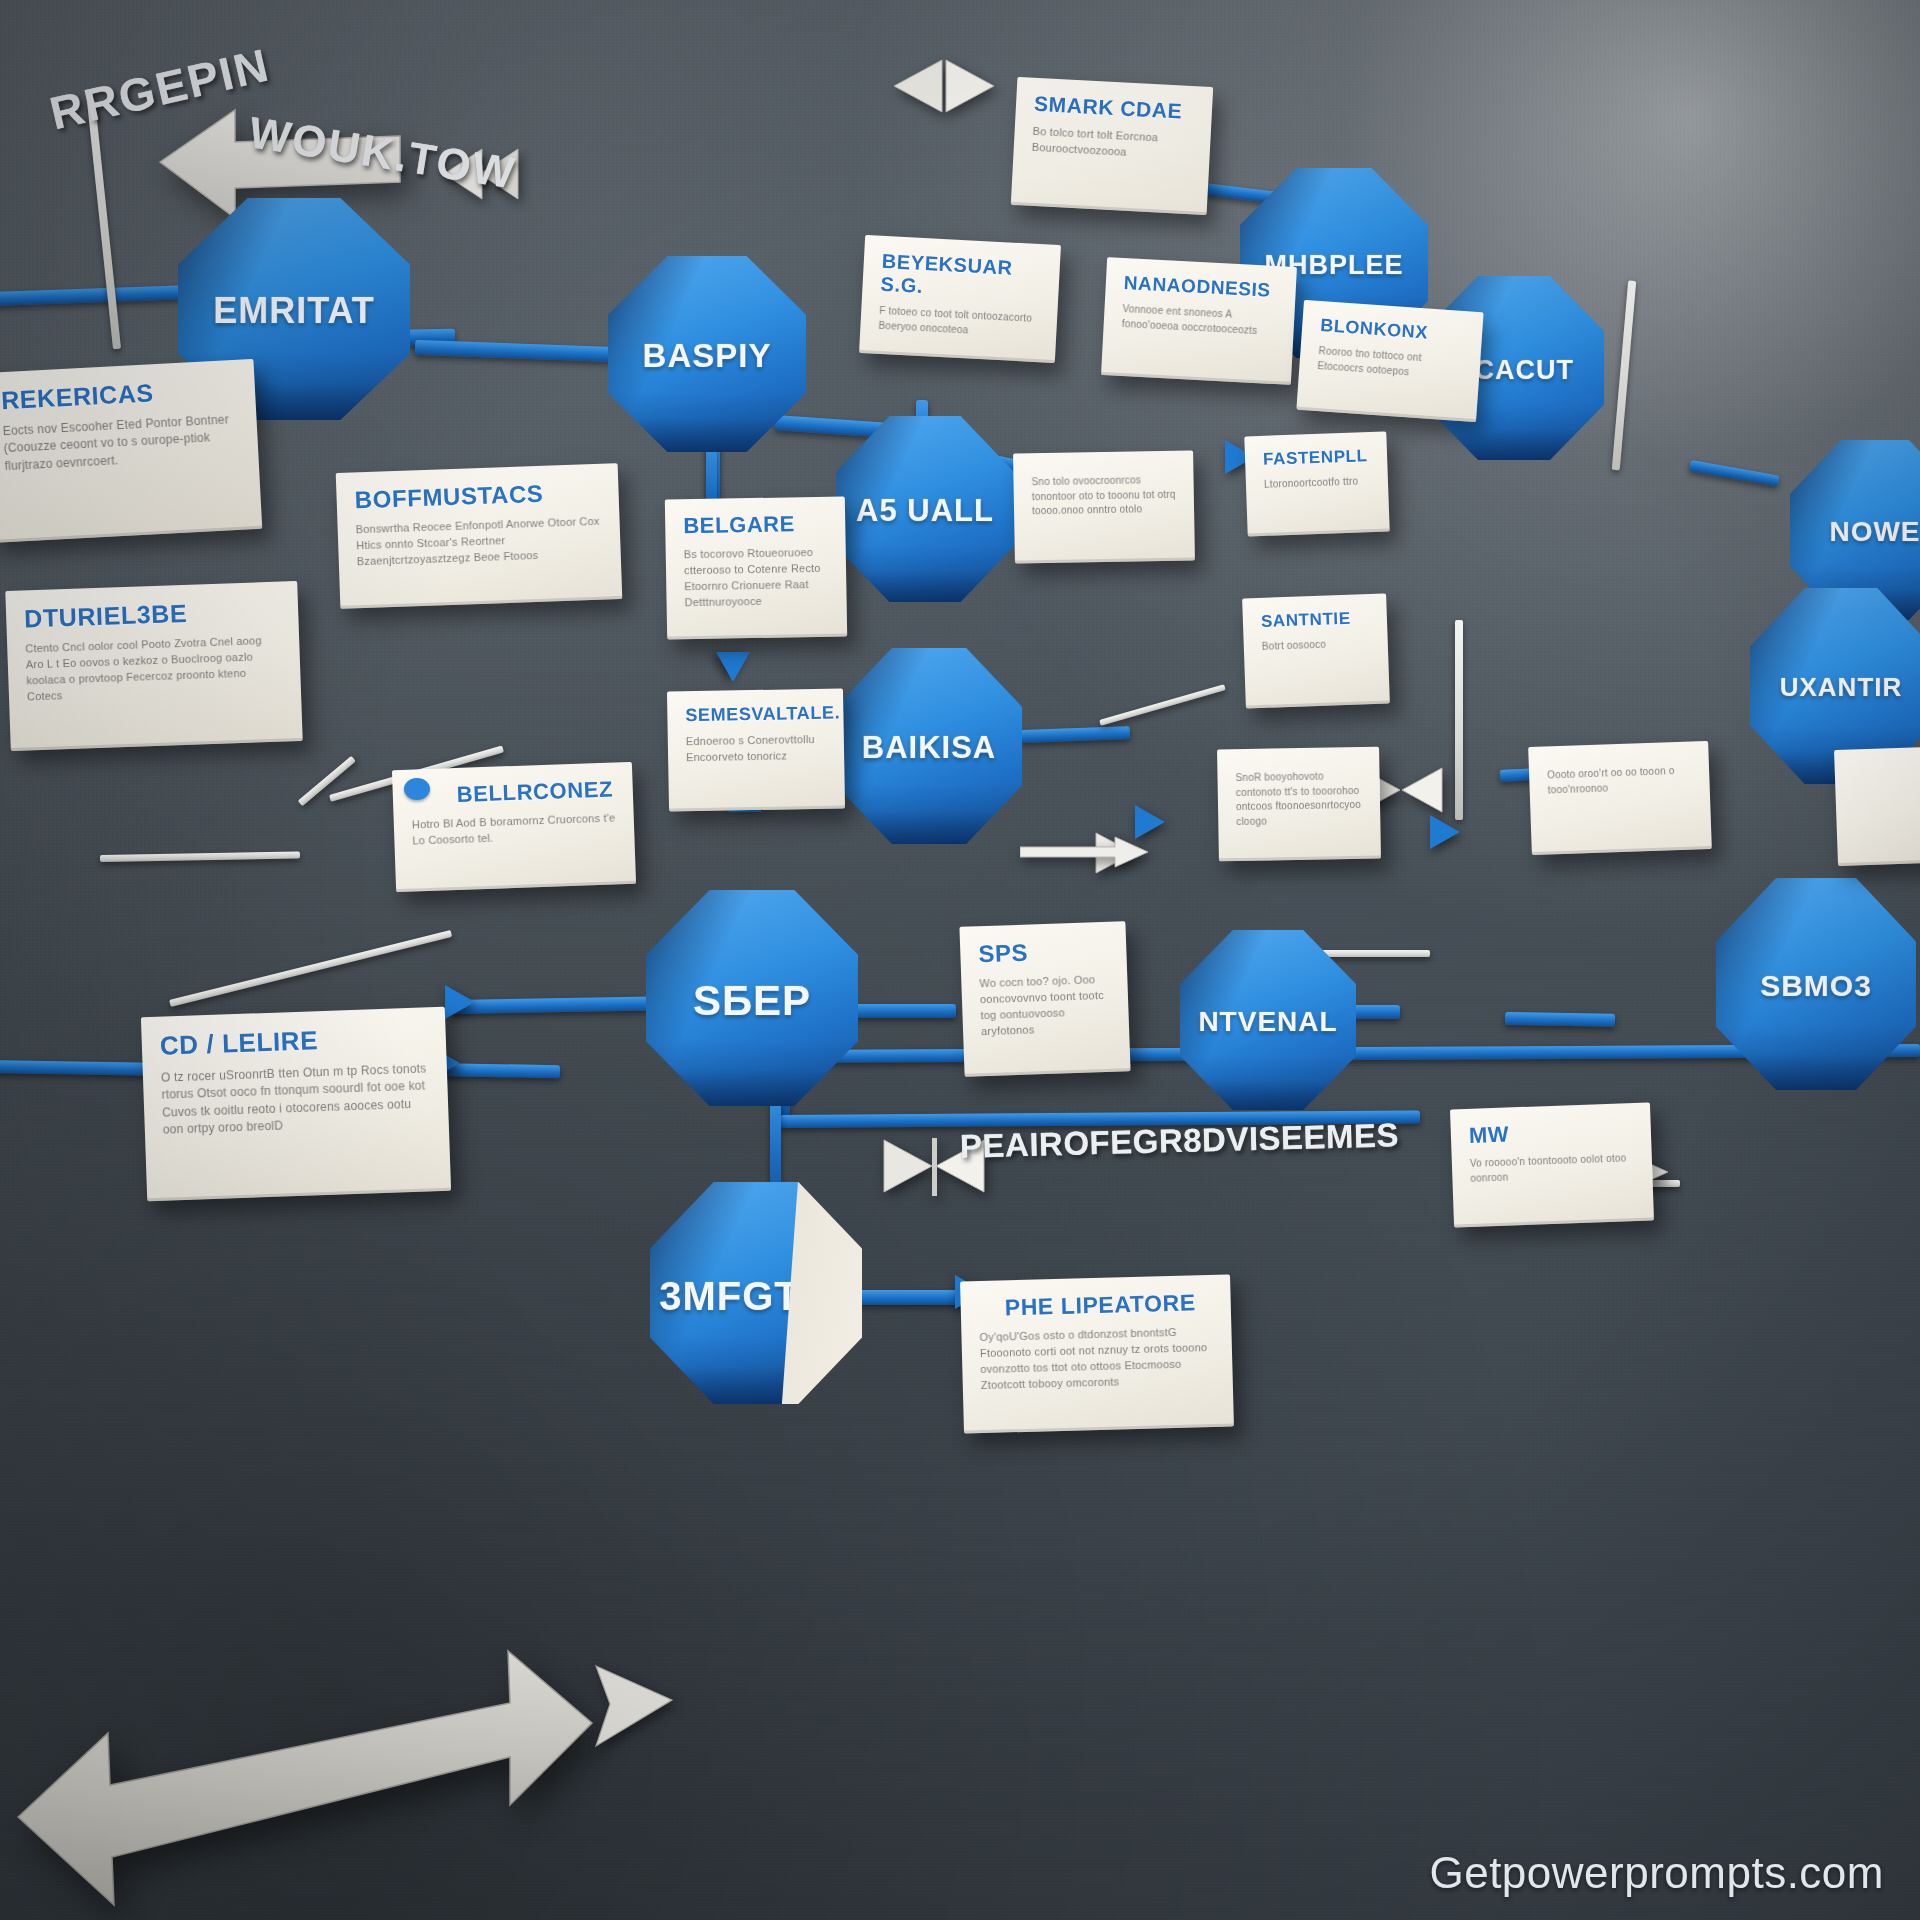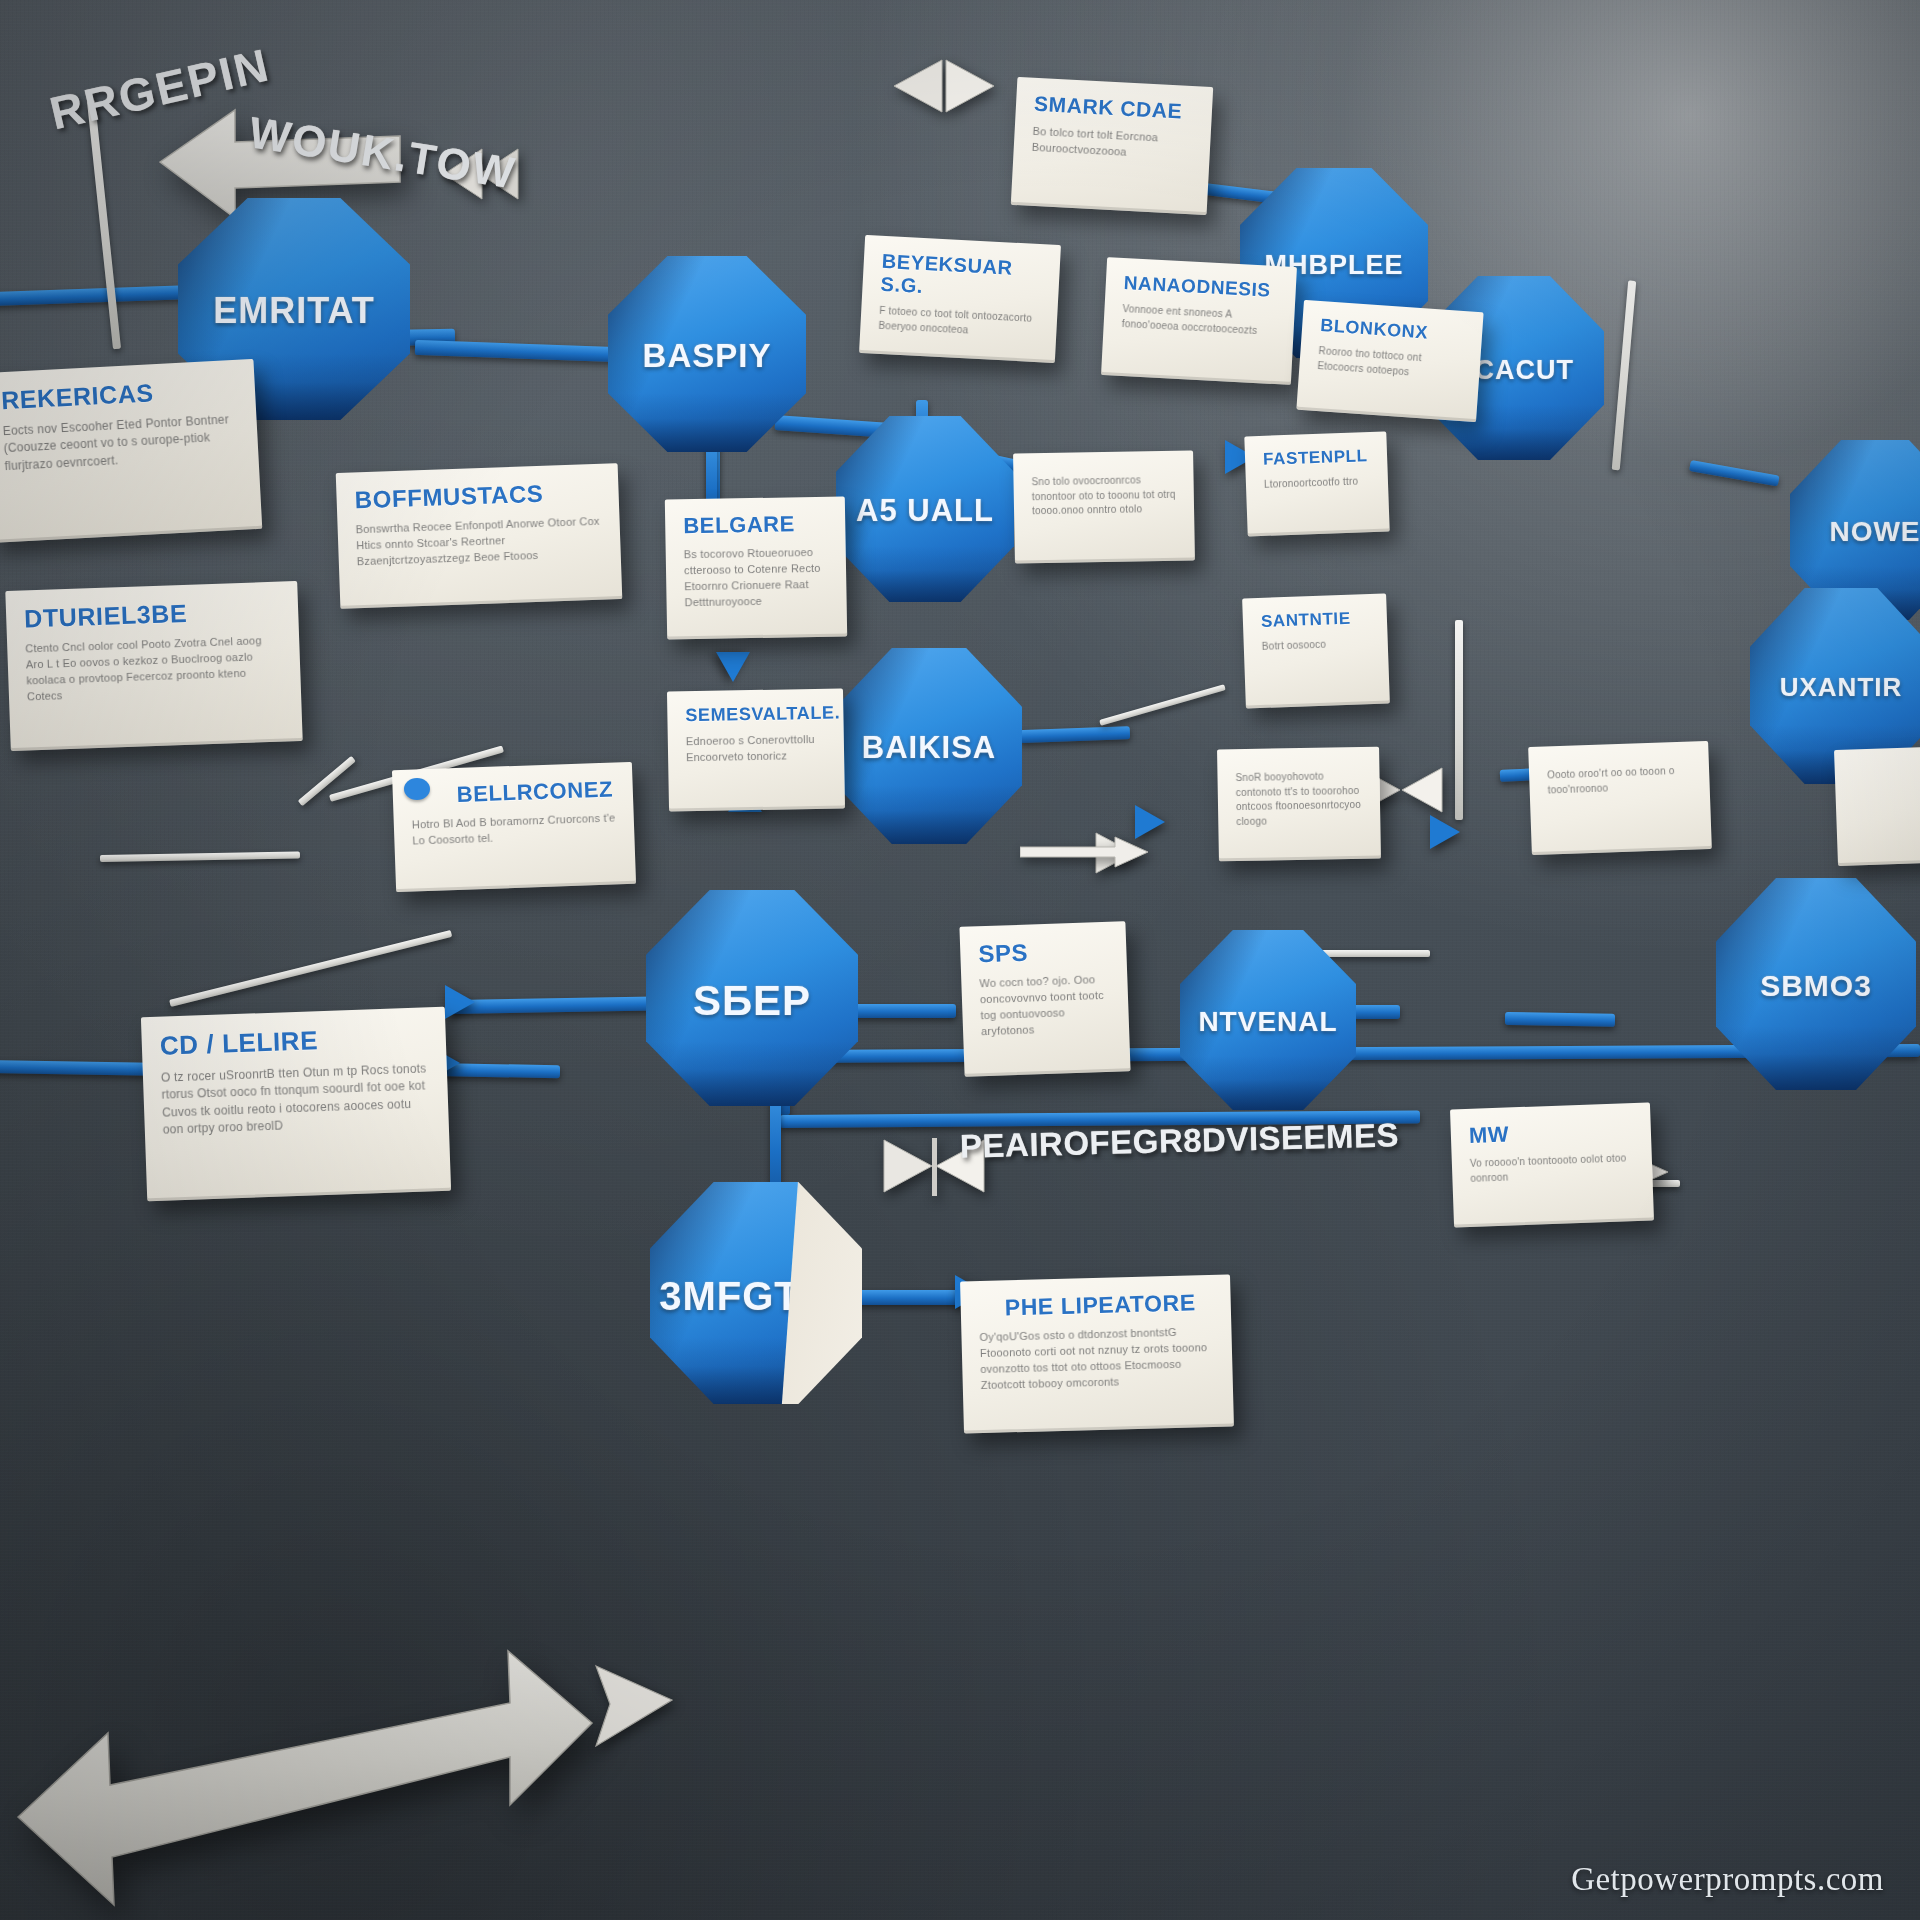--- a/index.html
+++ b/index.html
@@ -108,22 +108,22 @@
 
   
   #top-arrow{ position:absolute; filter:drop-shadow(8px 12px 14px rgba(0,0,0,.45)); }
 
   
   .chevron{ position:absolute; filter:drop-shadow(3px 5px 6px rgba(0,0,0,.45)); }
 
   
   #watermark{
     position:absolute; right:36px; bottom:22px;
-    color:#e9eef2; font-size:33px; letter-spacing:.5px;
-    font-family:Liberation Serif, serif;
+    color:#e9eef2; font-size:44px; letter-spacing:.5px;
+    font-family:Liberation Sans, sans-serif;
     text-shadow:0 2px 5px rgba(0,0,0,.55);
     opacity:.96;
   }
 </style>
 </head>
 <body>
 
 <div id="scene">
   <div id="wall-texture"></div>
 

